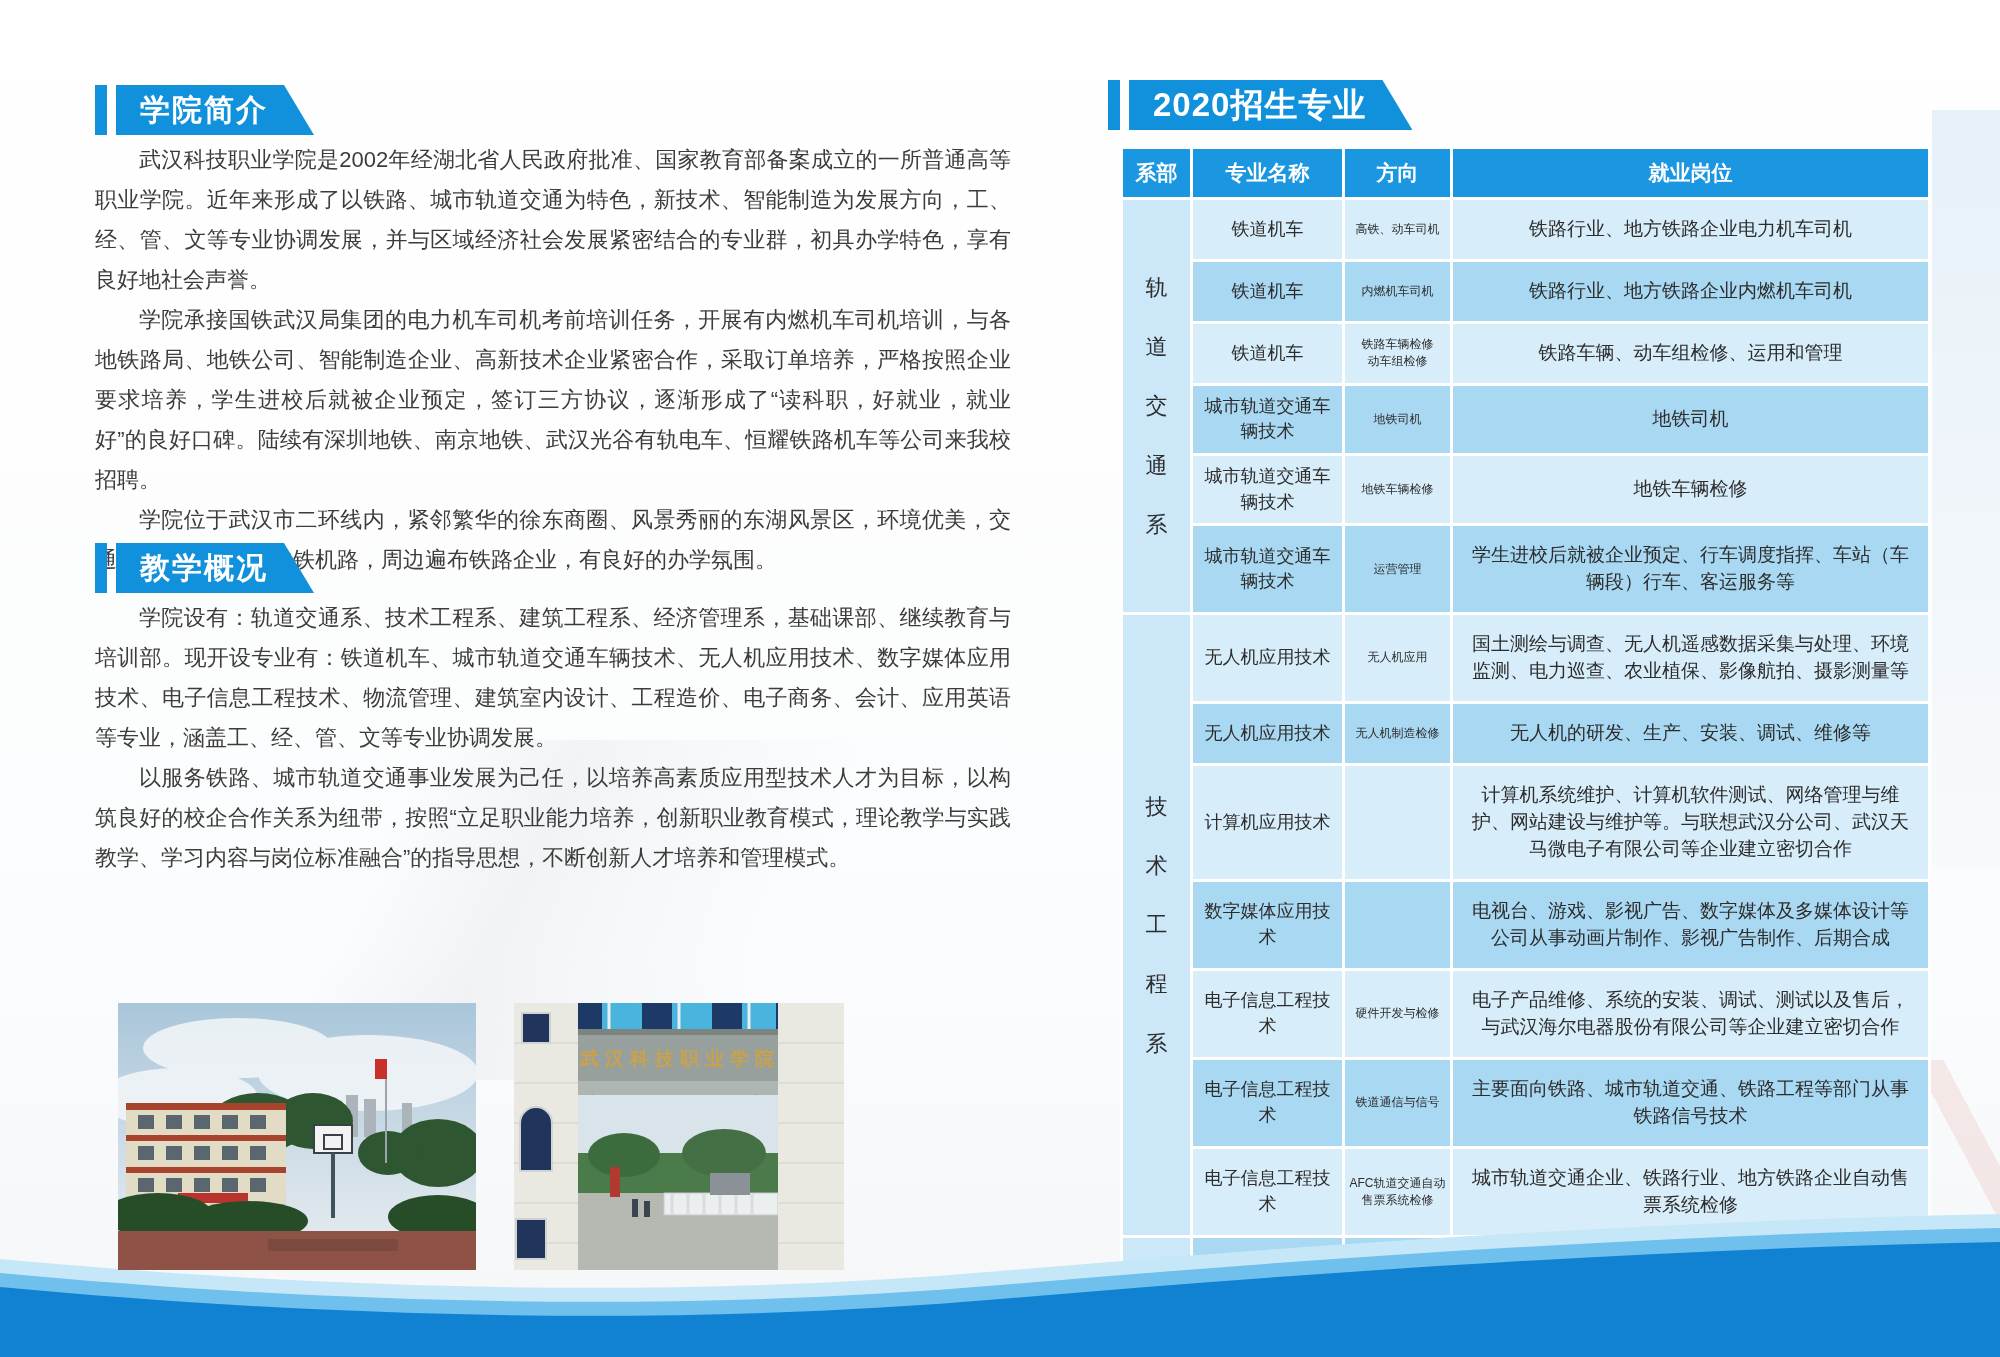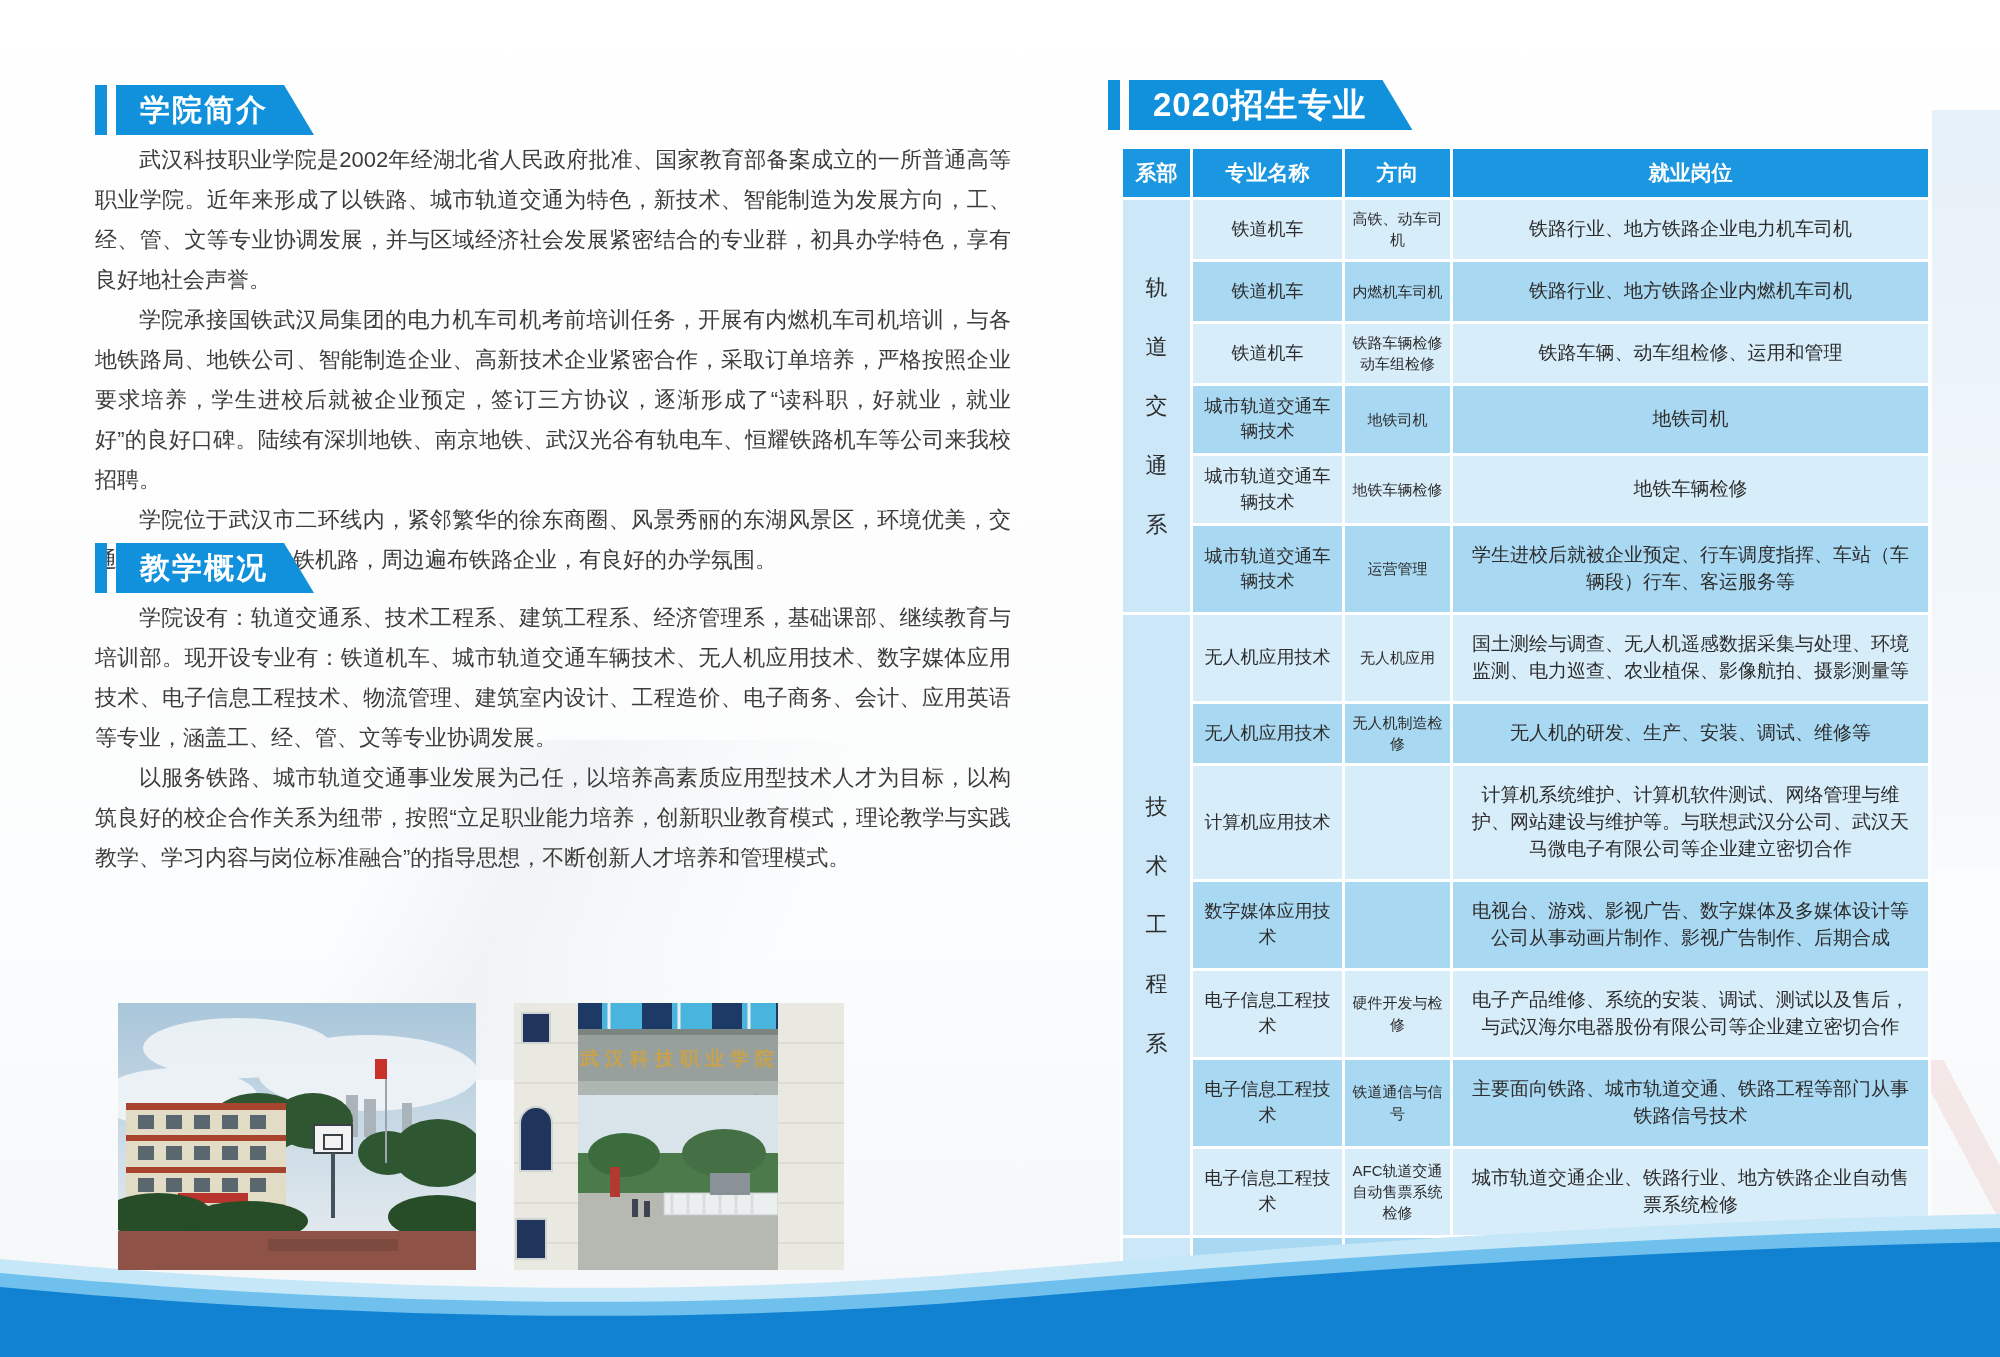--- a/index.html
+++ b/index.html
@@ -39,21 +39,21 @@
   
   .right-flow{position:absolute;left:1120px;top:146px;width:808px;}
   table.majors{border-collapse:collapse;width:808px;table-layout:fixed;}
   table.majors th,table.majors td{border:3px solid #ffffff;vertical-align:middle;text-align:center;}
   table.majors th{background:#1b96e0;color:#ffffff;font-size:21px;font-weight:bold;height:44px;padding:2px;}
   table.majors td{color:#2d2d2d;line-height:1.42;}
   .row-light td{background:#d8edfa;}
   .row-dark td{background:#a9d8f2;}
   td.dept-cell{background:#cbe7f8;font-size:22px;color:#333;}
   td.major-cell{font-size:18px;padding:8px 3px;}
-  td.direction-cell{font-size:15px;padding:6px 3px;white-space:pre-line;}
+  td.direction-cell{font-size:12px;padding:6px 3px;white-space:pre-line;}
   td.jobs-cell{font-size:19px;padding:16px 12px;}
   .dept-vertical{display:flex;flex-direction:column;align-items:center;}
   .dept-vertical span{display:block;margin:14px 0;}
   .dept-block{width:3.2em;margin:0 auto;word-break:break-all;text-align:center;line-height:1.5;}
 
   
   .footer-wave{position:absolute;left:0;top:1187px;width:2000px;height:170px;z-index:1;}
 
   .zlift{z-index:2;position:absolute;}
 </style>

